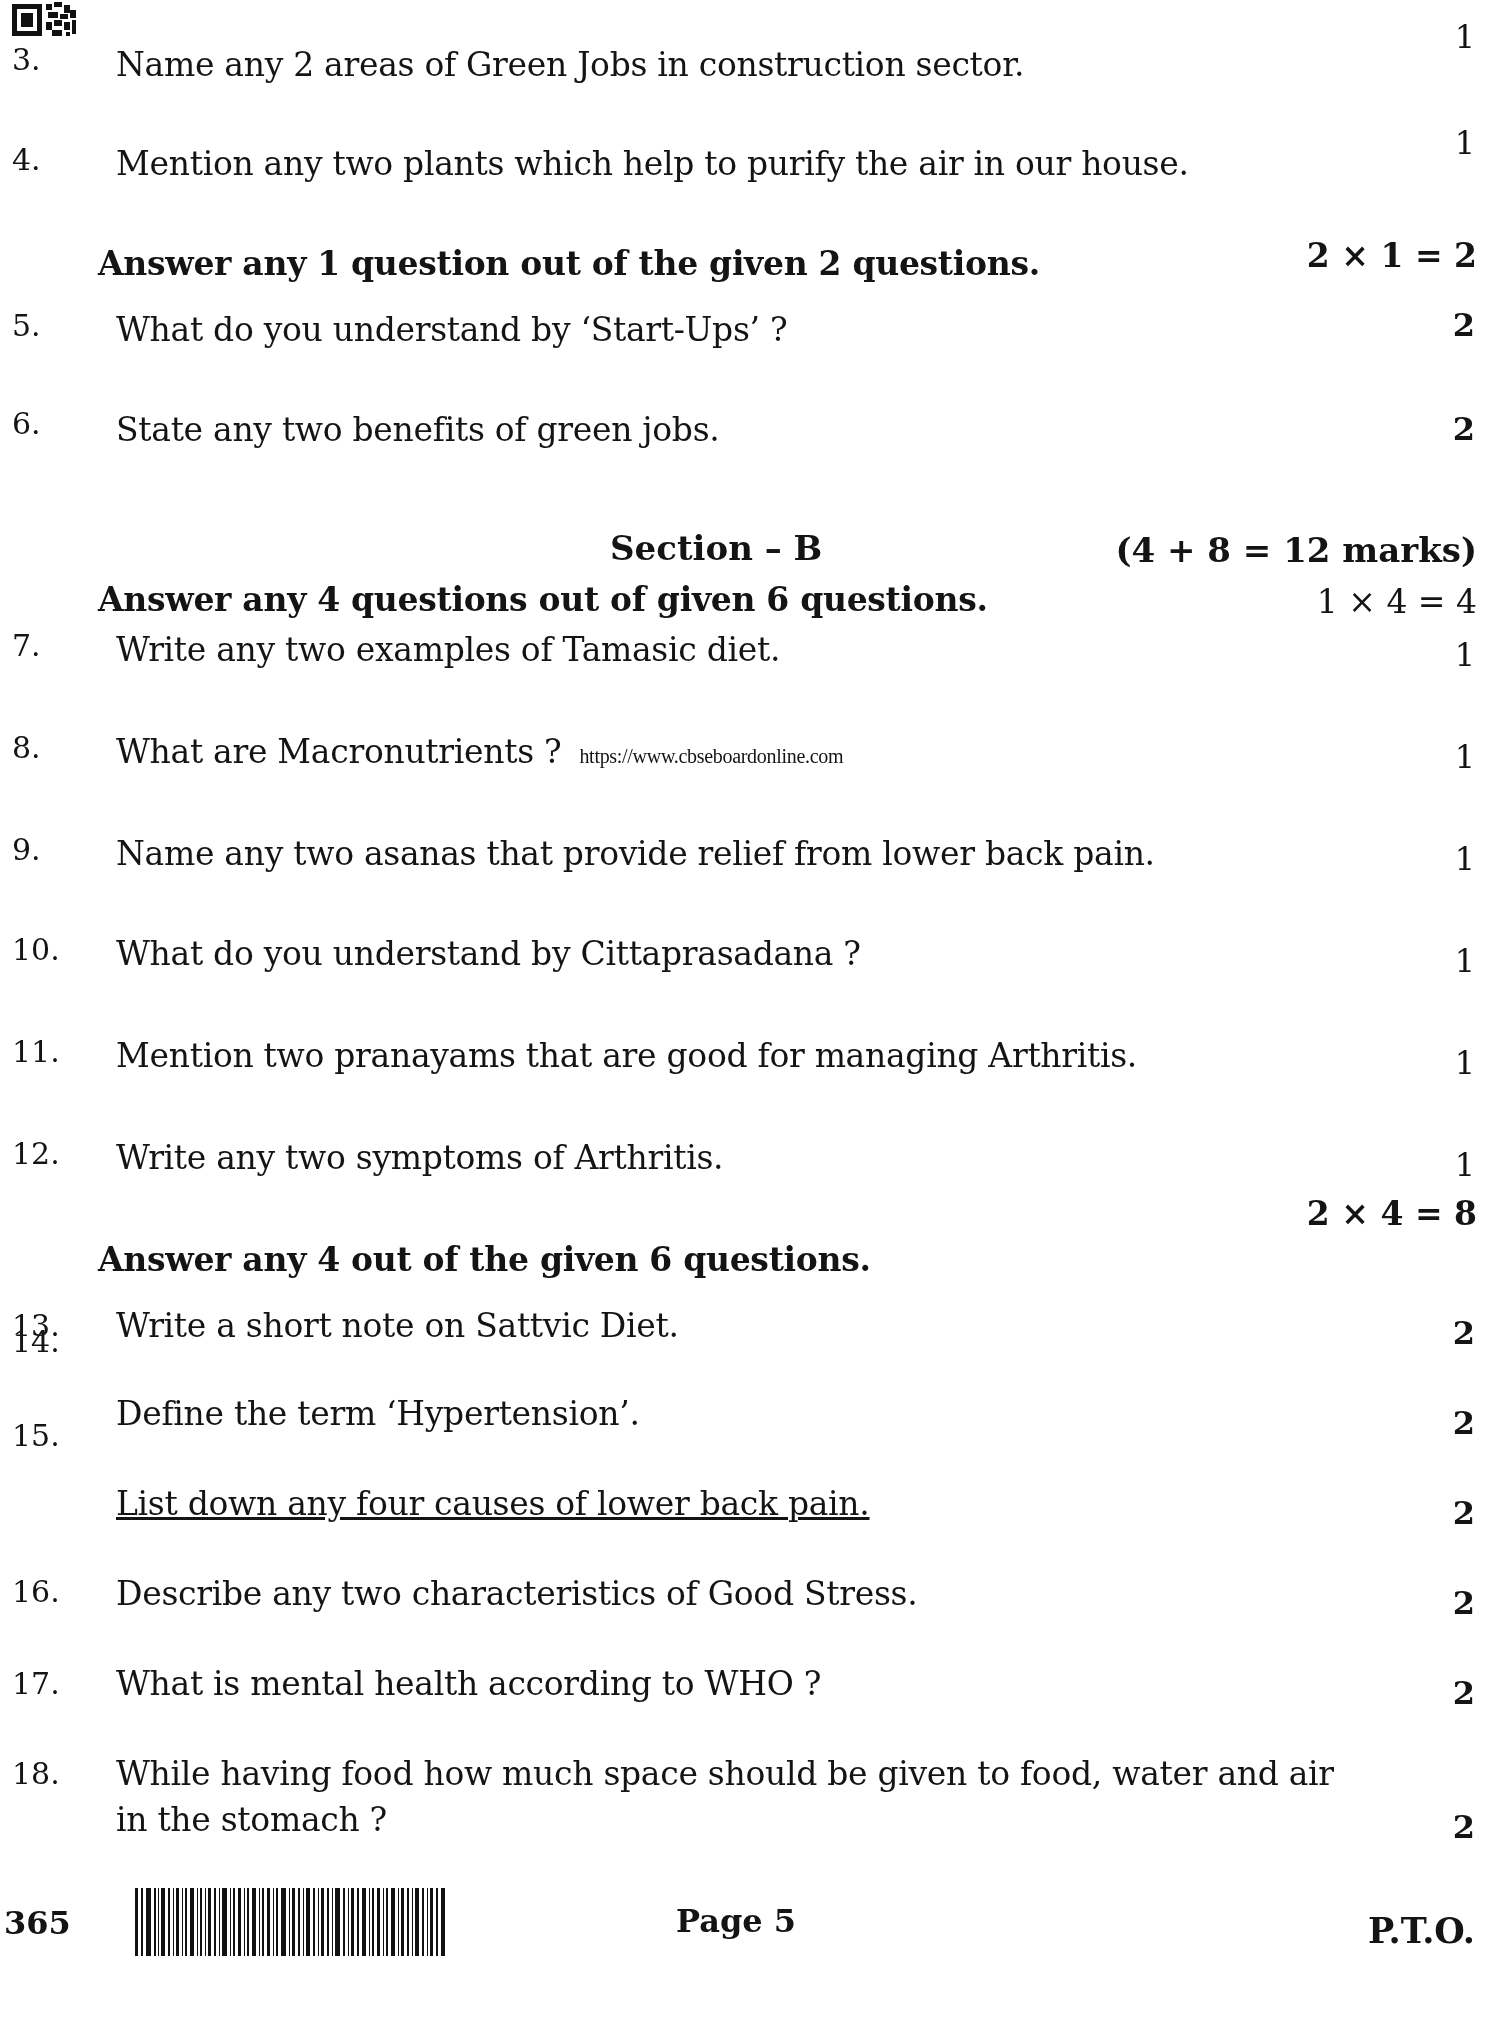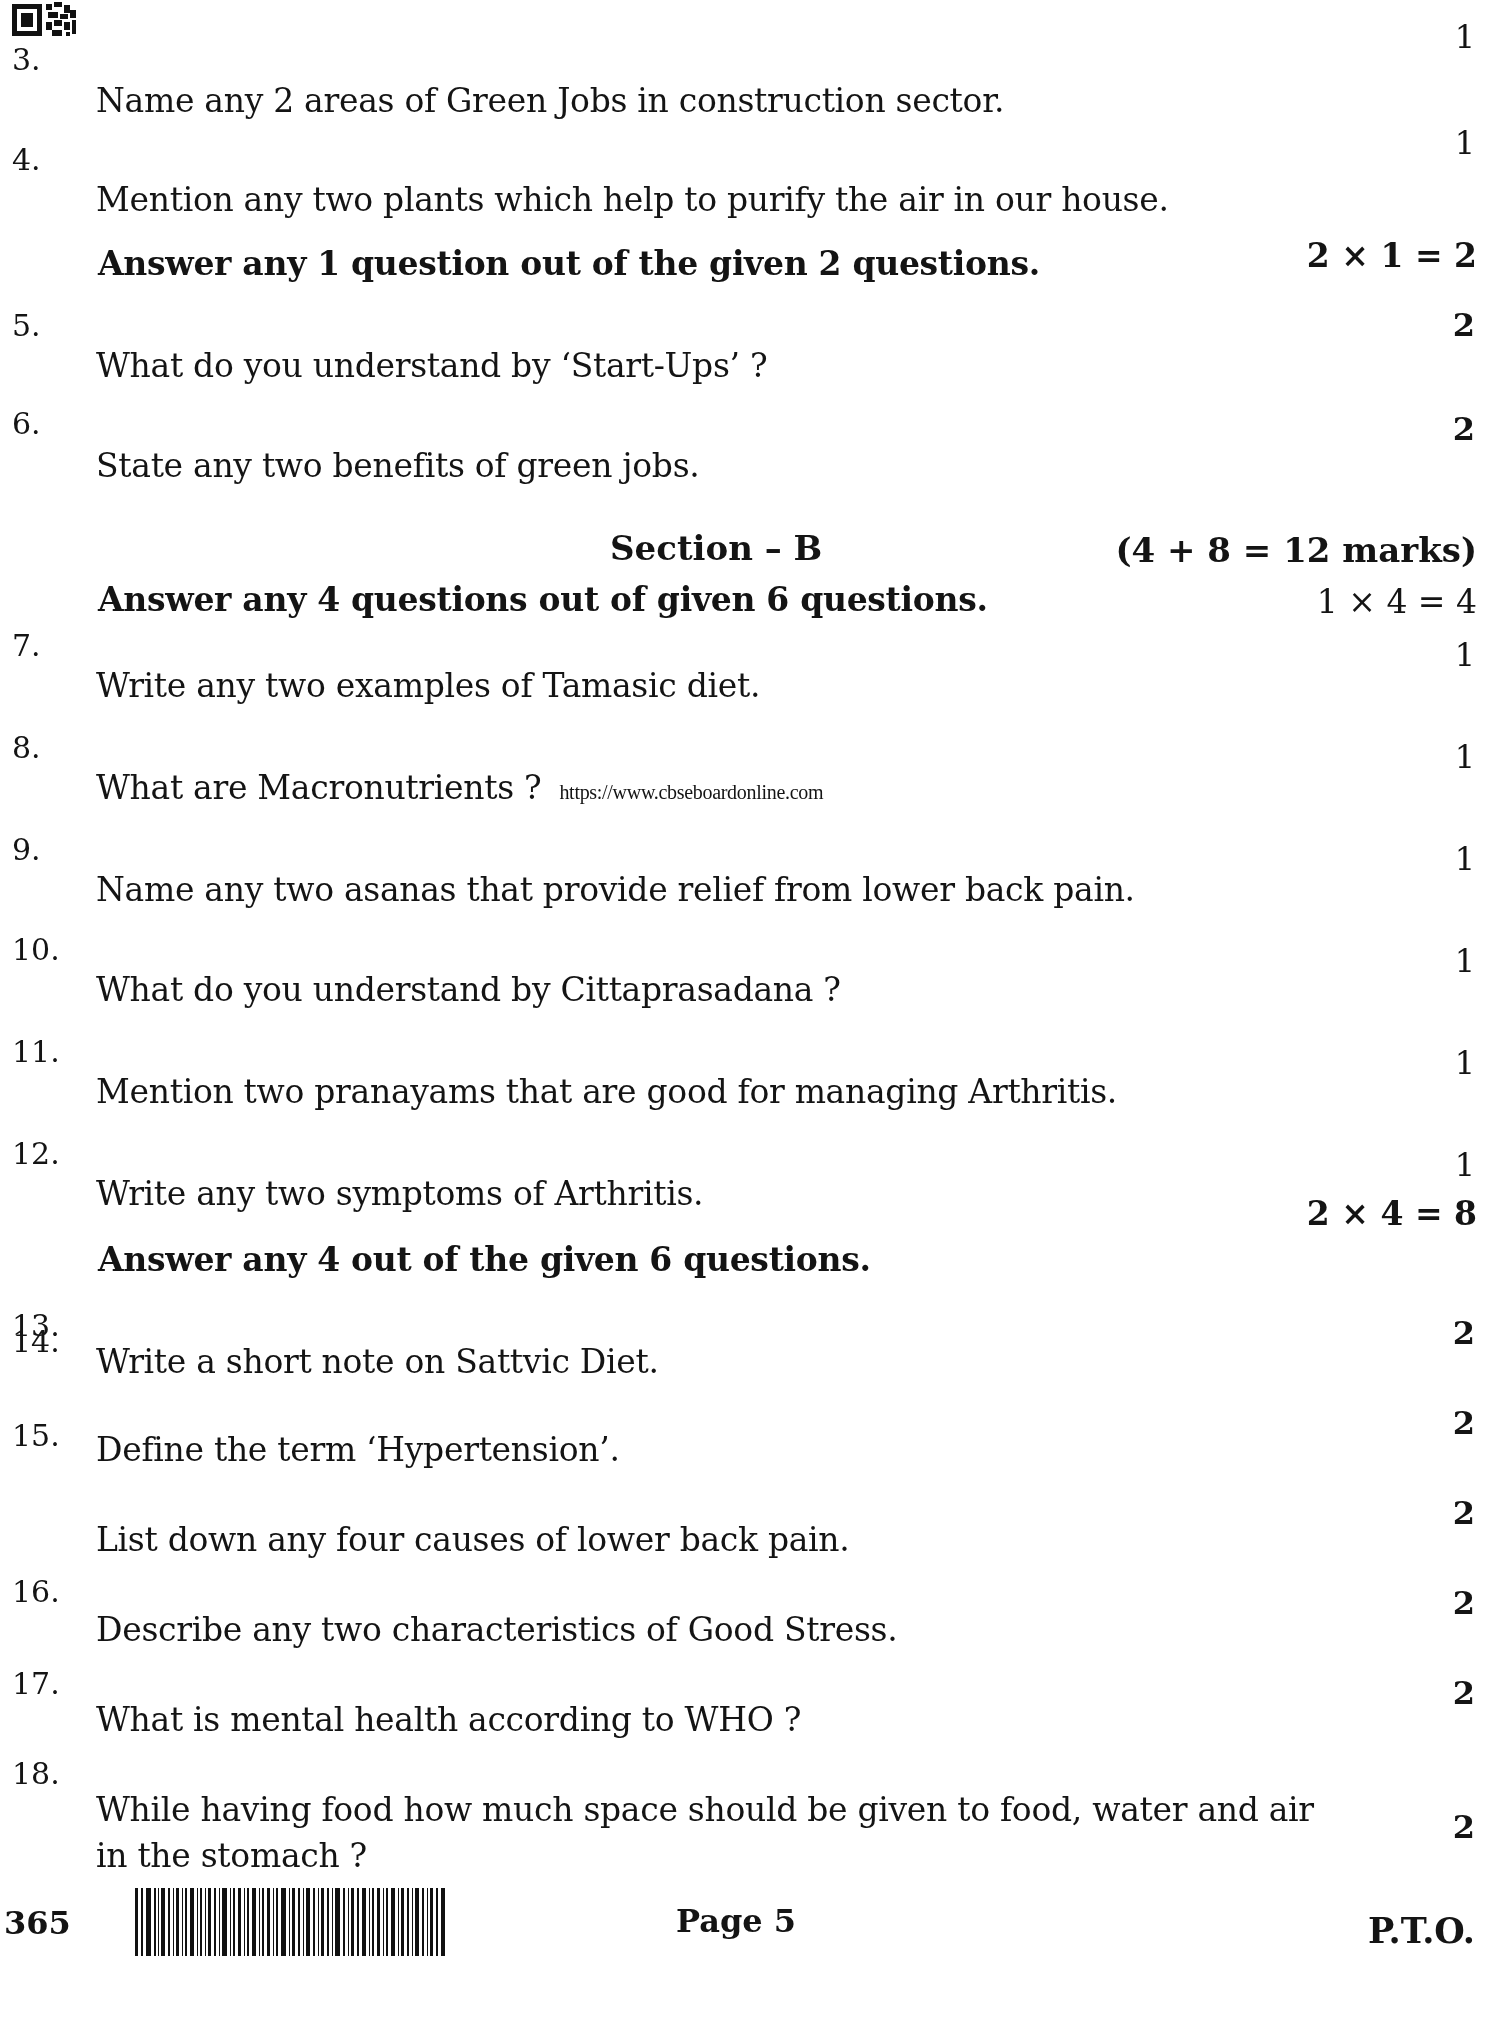--- a/index.html
+++ b/index.html
@@ -3,21 +3,21 @@
 <meta charset="utf-8">
 <style>
   html, body { margin: 0; padding: 0; background: #ffffff; }
   body {
     width: 1505px; height: 2034px; position: relative; overflow: hidden;
     font-family: "DejaVu Serif", "Liberation Serif", serif;
     color: #141414;
   }
   .abs { position: absolute; }
   .qnum { position: absolute; left: 12px; font-size: 30px; }
-  .qtext { position: absolute; left: 96px; font-size: 33px; letter-spacing: -0.3px; margin-top: 36px; }
+  .qtext { position: absolute; left: 116px; font-size: 33px; letter-spacing: -0.3px; }
   .marks { position: absolute; right: 30px; font-size: 32px; font-weight: bold; text-align: right; }
   .marks.light { font-weight: normal; }
   .instr { position: absolute; left: 98px; font-size: 33px; font-weight: bold; letter-spacing: -0.3px; }
   .instr-marks { position: absolute; right: 28px; font-size: 33px; font-weight: bold; }
   .url { font-family: "Liberation Serif", serif; font-size: 20px; margin-left: 18px; font-weight: normal; }
   .qr { position: absolute; left: 12px; top: 2px; width: 88px; height: 36px; }
   .barcode { position: absolute; left: 135px; top: 1888px; width: 310px; height: 68px; }
 </style>
 </head>
 <body>
@@ -96,21 +96,21 @@
 
 <div class="qnum" style="top:1308px;">13.</div>
 <div class="qtext" style="top:1306px;">Write a short note on Sattvic Diet.</div>
 <div class="marks" style="top:1314px;">2</div>
 
 <div class="qnum" style="top:1324px;">14.</div>
 <div class="qtext" style="top:1394px;">Define the term ‘Hypertension’.</div>
 <div class="marks" style="top:1404px;">2</div>
 
 <div class="qnum" style="top:1418px;">15.</div>
-<div class="qtext" style="top:1484px;">List down any four causes of lower back pain.</div>
+<div class="qtext" style="top:1484px;text-decoration:underline;">List down any four causes of lower back pain.</div>
 <div class="marks" style="top:1494px;">2</div>
 
 <div class="qnum" style="top:1574px;">16.</div>
 <div class="qtext" style="top:1574px;">Describe any two characteristics of Good Stress.</div>
 <div class="marks" style="top:1584px;">2</div>
 
 <div class="qnum" style="top:1666px;">17.</div>
 <div class="qtext" style="top:1664px;">What is mental health according to WHO ?</div>
 <div class="marks" style="top:1674px;">2</div>
 

